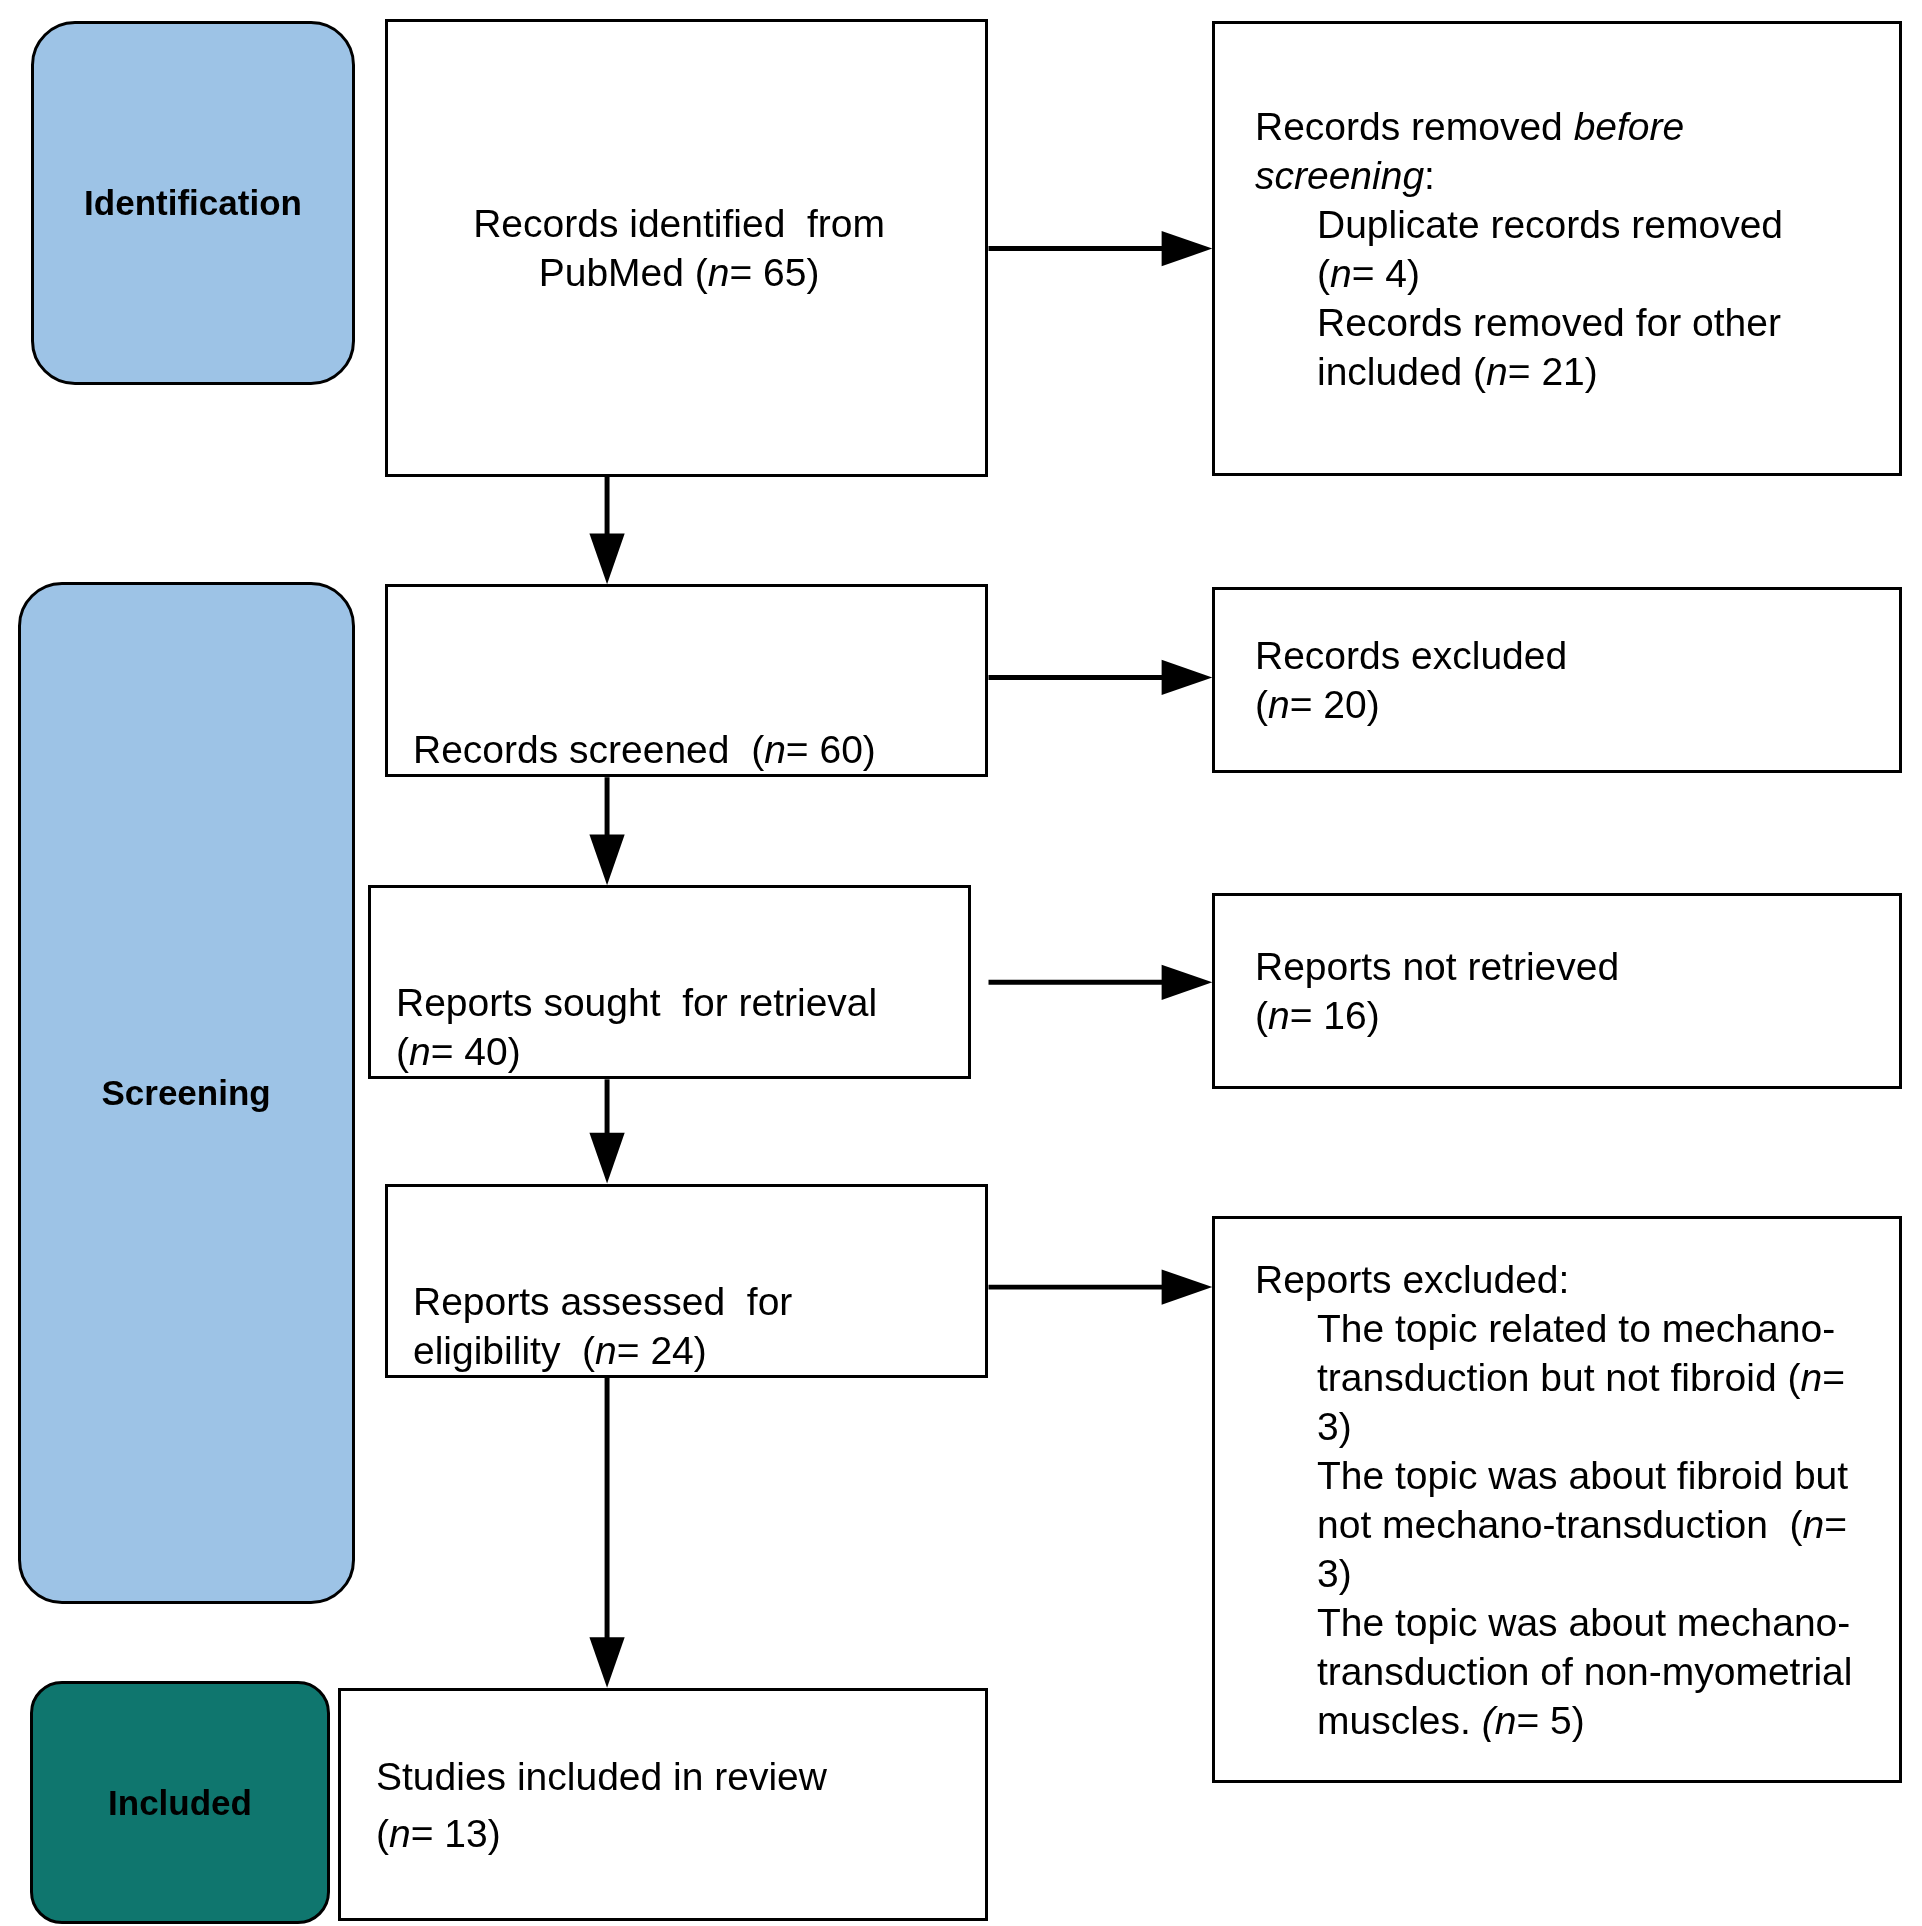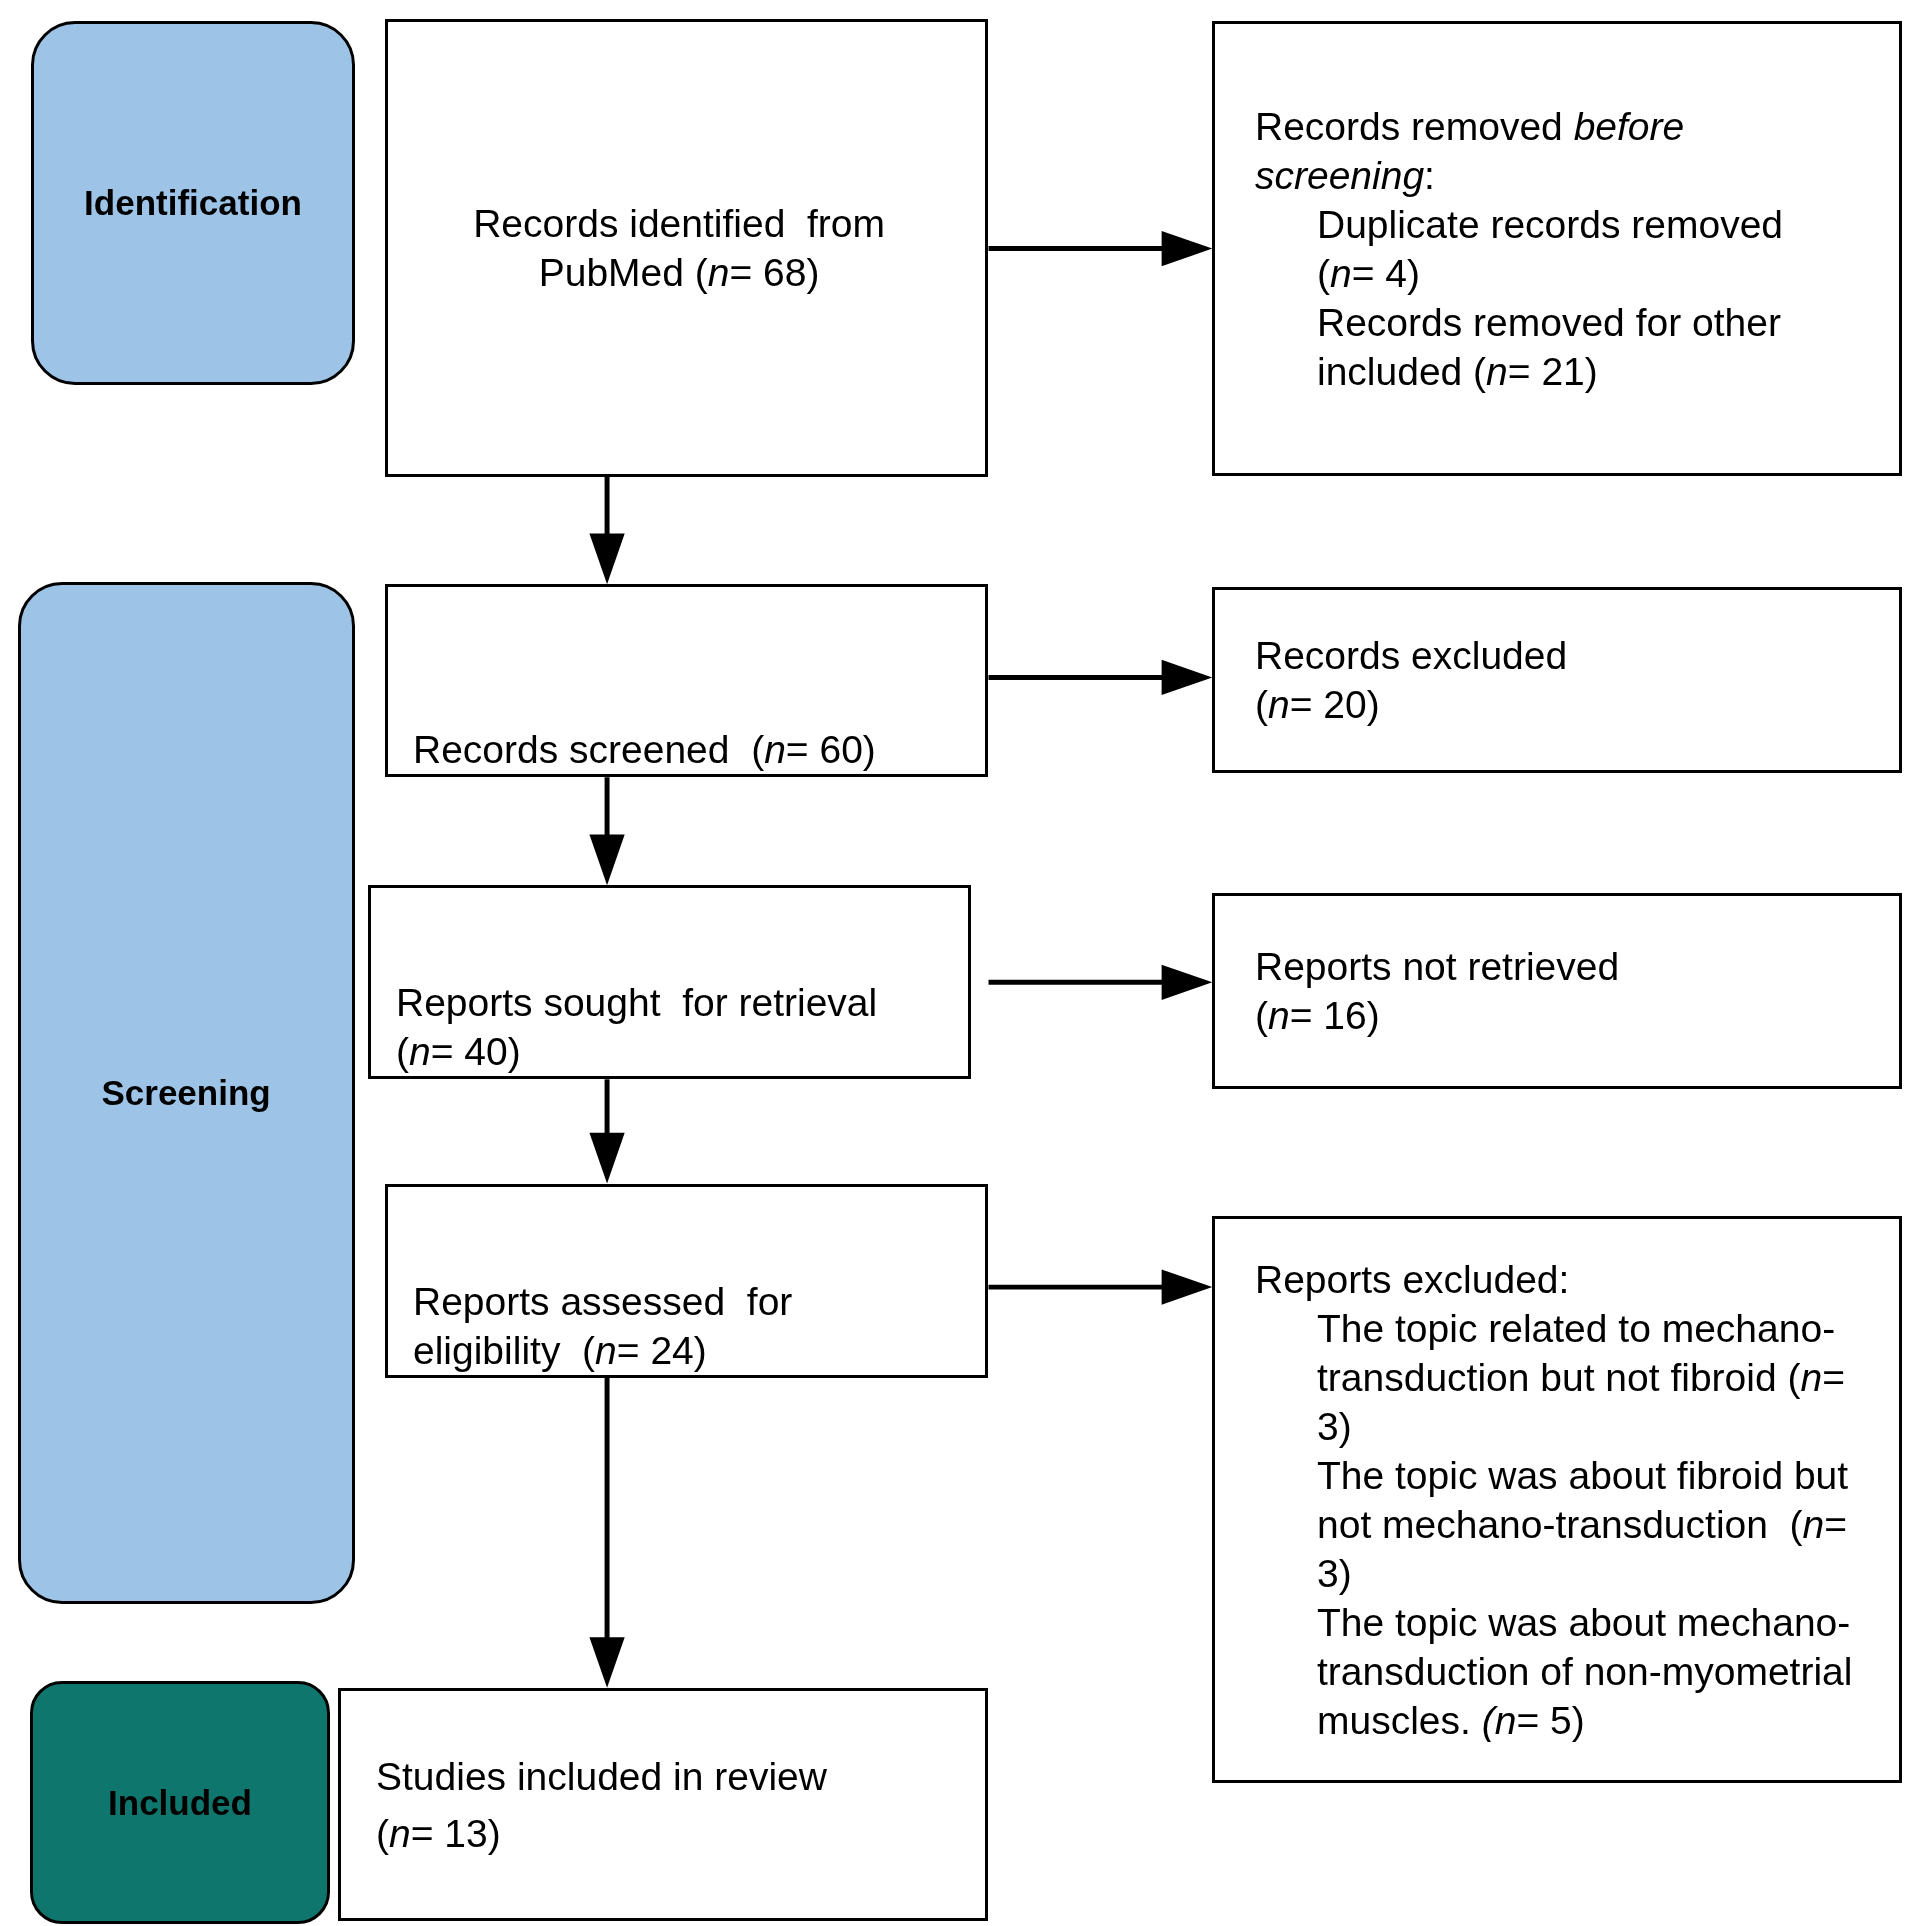--- a/index.html
+++ b/index.html
@@ -63,21 +63,21 @@
   <div class="stage" style="left: 17.6px; top: 582px; width: 337px; height: 1022px; background: rgb(157, 195, 230);">
     <span>Screening</span>
   </div>
 
   <div class="stage" style="left: 30px; top: 1681px; width: 300px; height: 243px; border-radius: 32px; background: #0f766e;">
     <span>Included</span>
   </div>
 
   <div class="node center" style="left:385px;top:19px;width:603px;height:458px;">
       <div class="line"><span>Records identified  from</span></div>
-      <div class="line"><span>PubMed (</span><span class="it">n</span><span>= 68)</span></div>
+      <div class="line"><span>PubMed (</span><span class="it">n</span><span>= 65)</span></div>
     </div>
 
   <div class="node mid" style="left:385px;top:584px;width:603px;height:193px;">
       <div class="line"><span>Records screened  (</span><span class="it">n</span><span>= 60)</span></div>
     </div>
 
   <div class="node mid" style="left:368px;top:885px;width:603px;height:194px;">
       <div class="line"><span>Reports sought  for retrieval</span></div>
       <div class="line"><span>(</span><span class="it">n</span><span>= 40)</span></div>
     </div>

